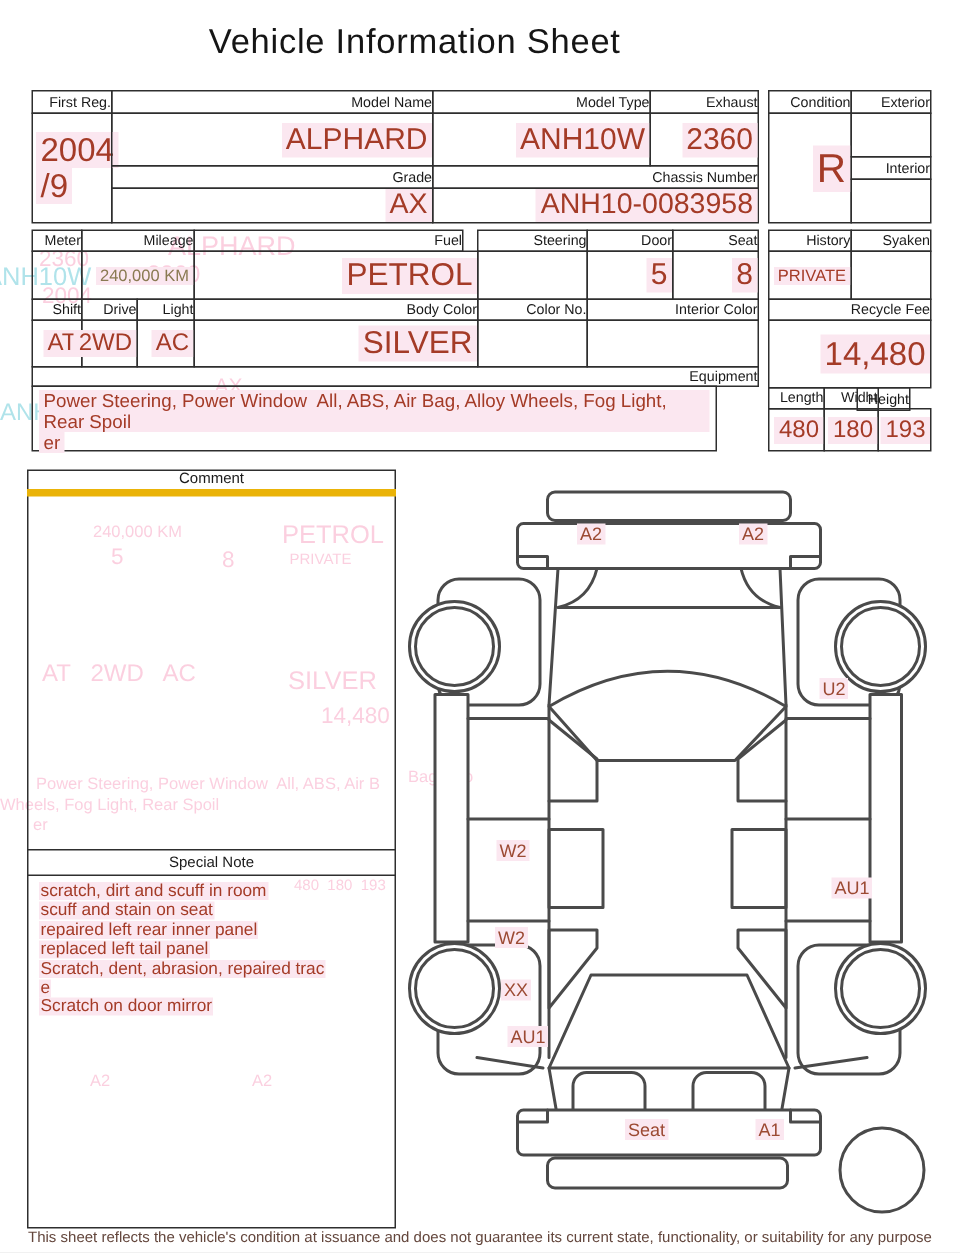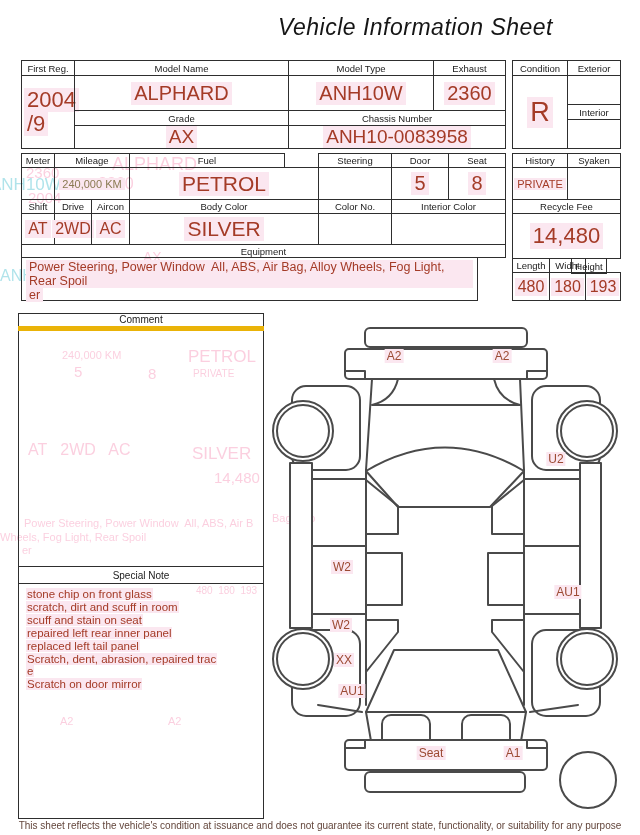--- a/index.html
+++ b/index.html
@@ -1,21 +1,21 @@
 <!DOCTYPE html>
 <html style="--value_red: #a43b27; --highlight_pink: #fbe7f0; --mileage_olive: #8a7a52; --label_brown: #9c4a33; --border_dark: #2e2e2e; --diagram_stroke: #4a4a4a; --ghost_pink: #f8a9c6; --ghost_cyan: #8fd8e2; --footer_brown: #63463c;"><head>
 <meta charset="utf-8">
 <style>
   html,body{margin:0;padding:0;background:#e8e8e8;}
   .sheet{position:relative;width:640px;height:835px;background:#ffffff;
     font-family:"Liberation Sans",sans-serif;overflow:hidden;margin:0 auto;}
-  .title{position:absolute;left:0;top:14px;width:553px;text-align:right;
-    font-size:23px;letter-spacing:.5px;color:#151515;font-style:italic;}
+  .title{position:absolute;left:0;top:14px;width:553px;text-align:center;
+    font-size:23px;letter-spacing:.5px;color:#151515;}
   .cell{position:absolute;box-sizing:border-box;border:1.5px solid var(--border_dark);
-    display:flex;align-items:center;justify-content:center;background:transparent;}
+    display:flex;align-items:center;justify-content:flex-end;background:transparent;}
   .hd{font-size:9.5px;color:#1a1a1a;white-space:nowrap;}
   .val{color:var(--value_red);}
   .hl{background:var(--highlight_pink);padding:0 3px;white-space:pre;}.fs21{font-size:21px}.fs20{font-size:20px}.fs19{font-size:19px}
   .fs16{font-size:16px}.fs27{font-size:27px}.fs22{font-size:22px}.fs11{font-size:11px}
   .firstreg{flex-direction:column;align-items:flex-start;justify-content:center;
     padding-left:2px;font-size:22px;line-height:24px;}
   .olive{color:var(--mileage_olive);}
   .equipval{align-items:flex-start;justify-content:flex-start;padding:2px 4px;
     font-size:12.5px;line-height:14px;flex-direction:column;}
   .equipval .hl{white-space:pre-wrap;}
@@ -198,21 +198,21 @@
     <div class="cell val" style="left:567px;top:119px;width:54px;height:30px">
         <span></span>
       </div>
 
     <div class="cell hd" style="left:21px;top:153px;width:34px;height:15px">
         <span>Meter</span>
       </div>
     <div class="cell hd" style="left:54px;top:153px;width:76px;height:15px">
         <span>Mileage</span>
       </div>
-    <div class="cell hd" style="left:129px;top:153px;width:156px;height:15px">
+    <div class="cell hd" style="left:129px;top:153px;width:180px;height:15px">
         <span>Fuel</span>
       </div>
     <div class="cell hd" style="left:318px;top:153px;width:74px;height:15px">
         <span>Steering</span>
       </div>
     <div class="cell hd" style="left:391px;top:153px;width:58px;height:15px">
         <span>Door</span>
       </div>
     <div class="cell hd" style="left:448px;top:153px;width:58px;height:15px">
         <span>Seat</span>
@@ -236,21 +236,21 @@
         <span class="hl">8</span>
       </div>
 
     <div class="cell hd" style="left:21px;top:199px;width:34px;height:15px">
         <span>Shift</span>
       </div>
     <div class="cell hd" style="left:54px;top:199px;width:38px;height:15px">
         <span>Drive</span>
       </div>
     <div class="cell hd" style="left:91px;top:199px;width:39px;height:15px">
-        <span>Aircon</span>
+        <span>Light</span>
       </div>
     <div class="cell hd" style="left:129px;top:199px;width:190px;height:15px">
         <span>Body Color</span>
       </div>
     <div class="cell hd" style="left:318px;top:199px;width:74px;height:15px">
         <span>Color No.</span>
       </div>
     <div class="cell hd" style="left:391px;top:199px;width:115px;height:15px">
         <span>Interior Color</span>
       </div>
@@ -319,21 +319,20 @@
       </div>
 
     <div class="commentbox"></div>
     <div class="boxhd" style="top:313px;border-bottom:5px solid #eab308;">
         <span>Comment</span>
       </div>
     <div class="boxhd" style="top:566px;border-top:1px solid #2e2e2e;border-bottom:1px solid #2e2e2e;">
         <span>Special Note</span>
       </div>
     <div class="notelines" id="note-lines">
-        <div class="note-line"><span class="hl">stone chip on front glass</span></div>
         <div class="note-line"><span class="hl">scratch, dirt and scuff in room</span></div>
         <div class="note-line"><span class="hl">scuff and stain on seat</span></div>
         <div class="note-line"><span class="hl">repaired left rear inner panel</span></div>
         <div class="note-line"><span class="hl">replaced left tail panel</span></div>
         <div class="note-line"><span class="hl">Scratch, dent, abrasion, repaired trac</span></div>
         <div class="note-line"><span class="hl">e</span></div>
         <div class="note-line"><span class="hl">Scratch on door mirror</span></div>
       </div>
 
     <div class="footer">This sheet reflects the vehicle's condition at issuance and does not guarantee its current state, functionality, or suitability for any purpose</div>

